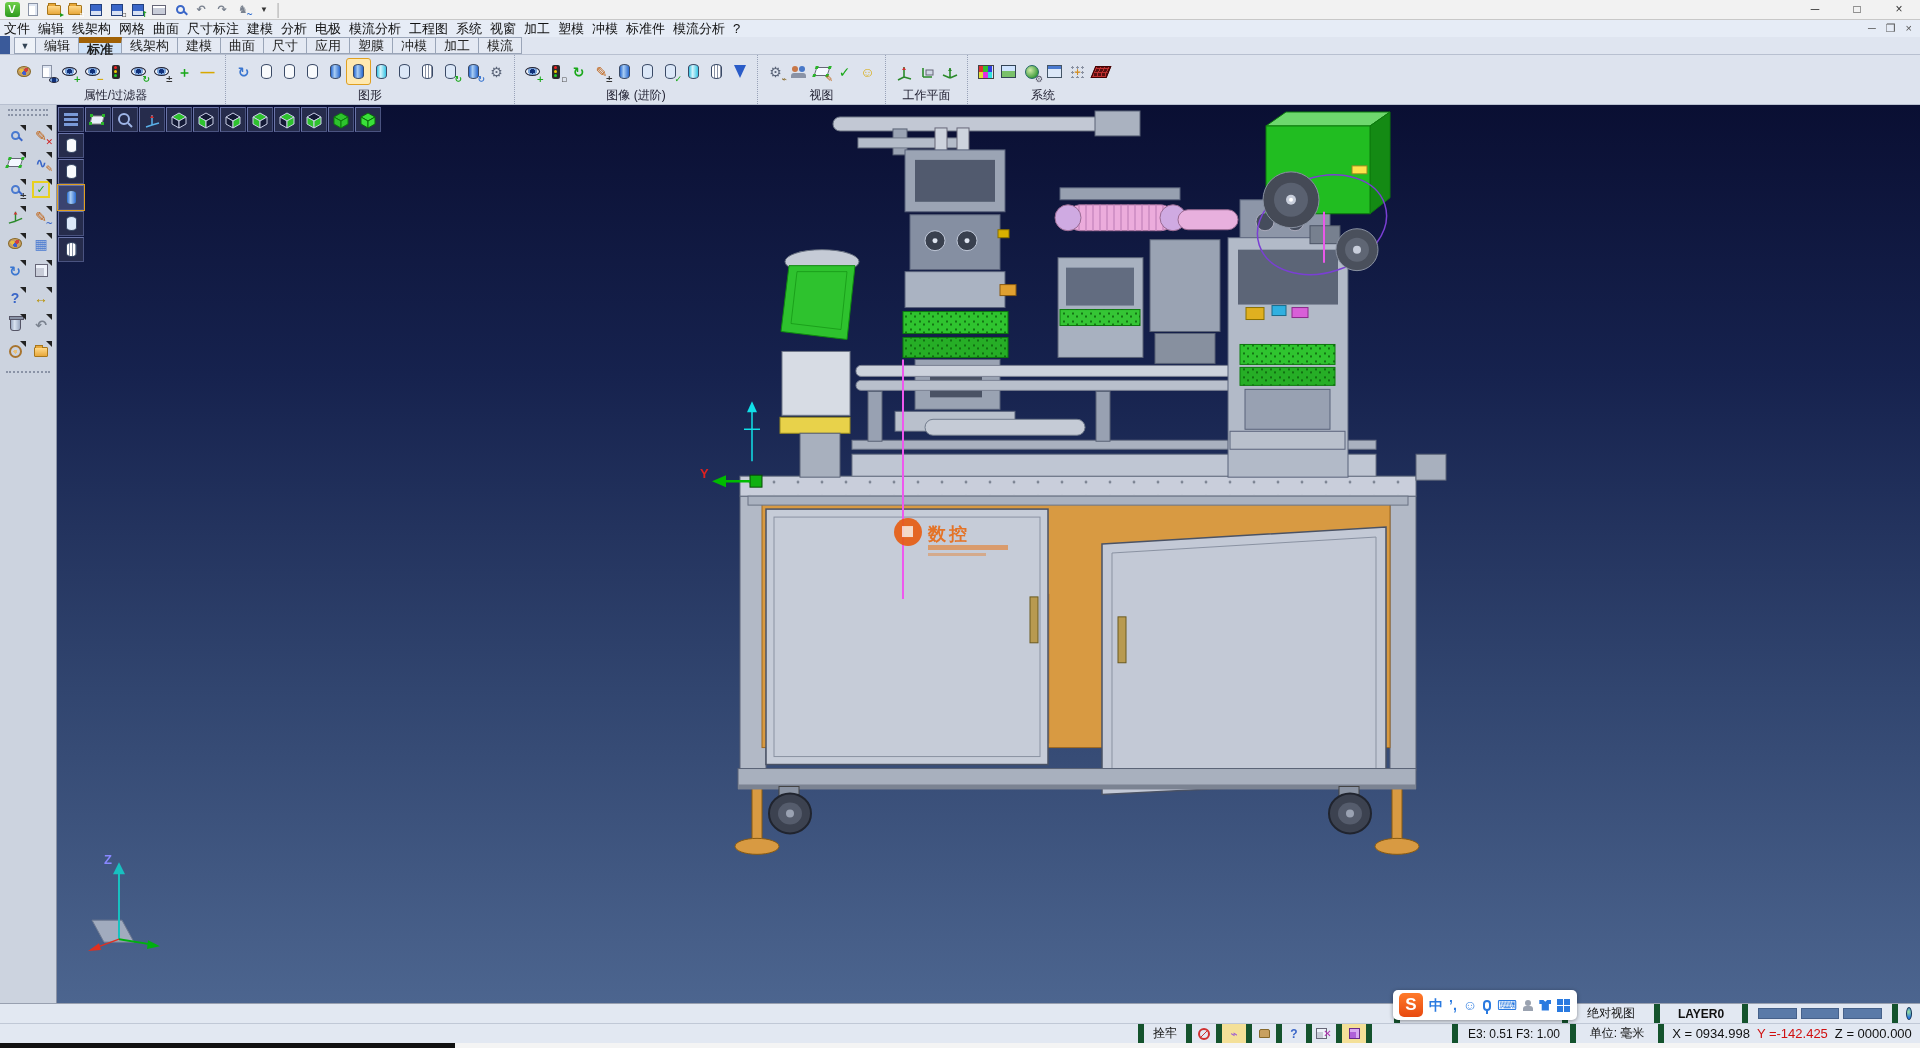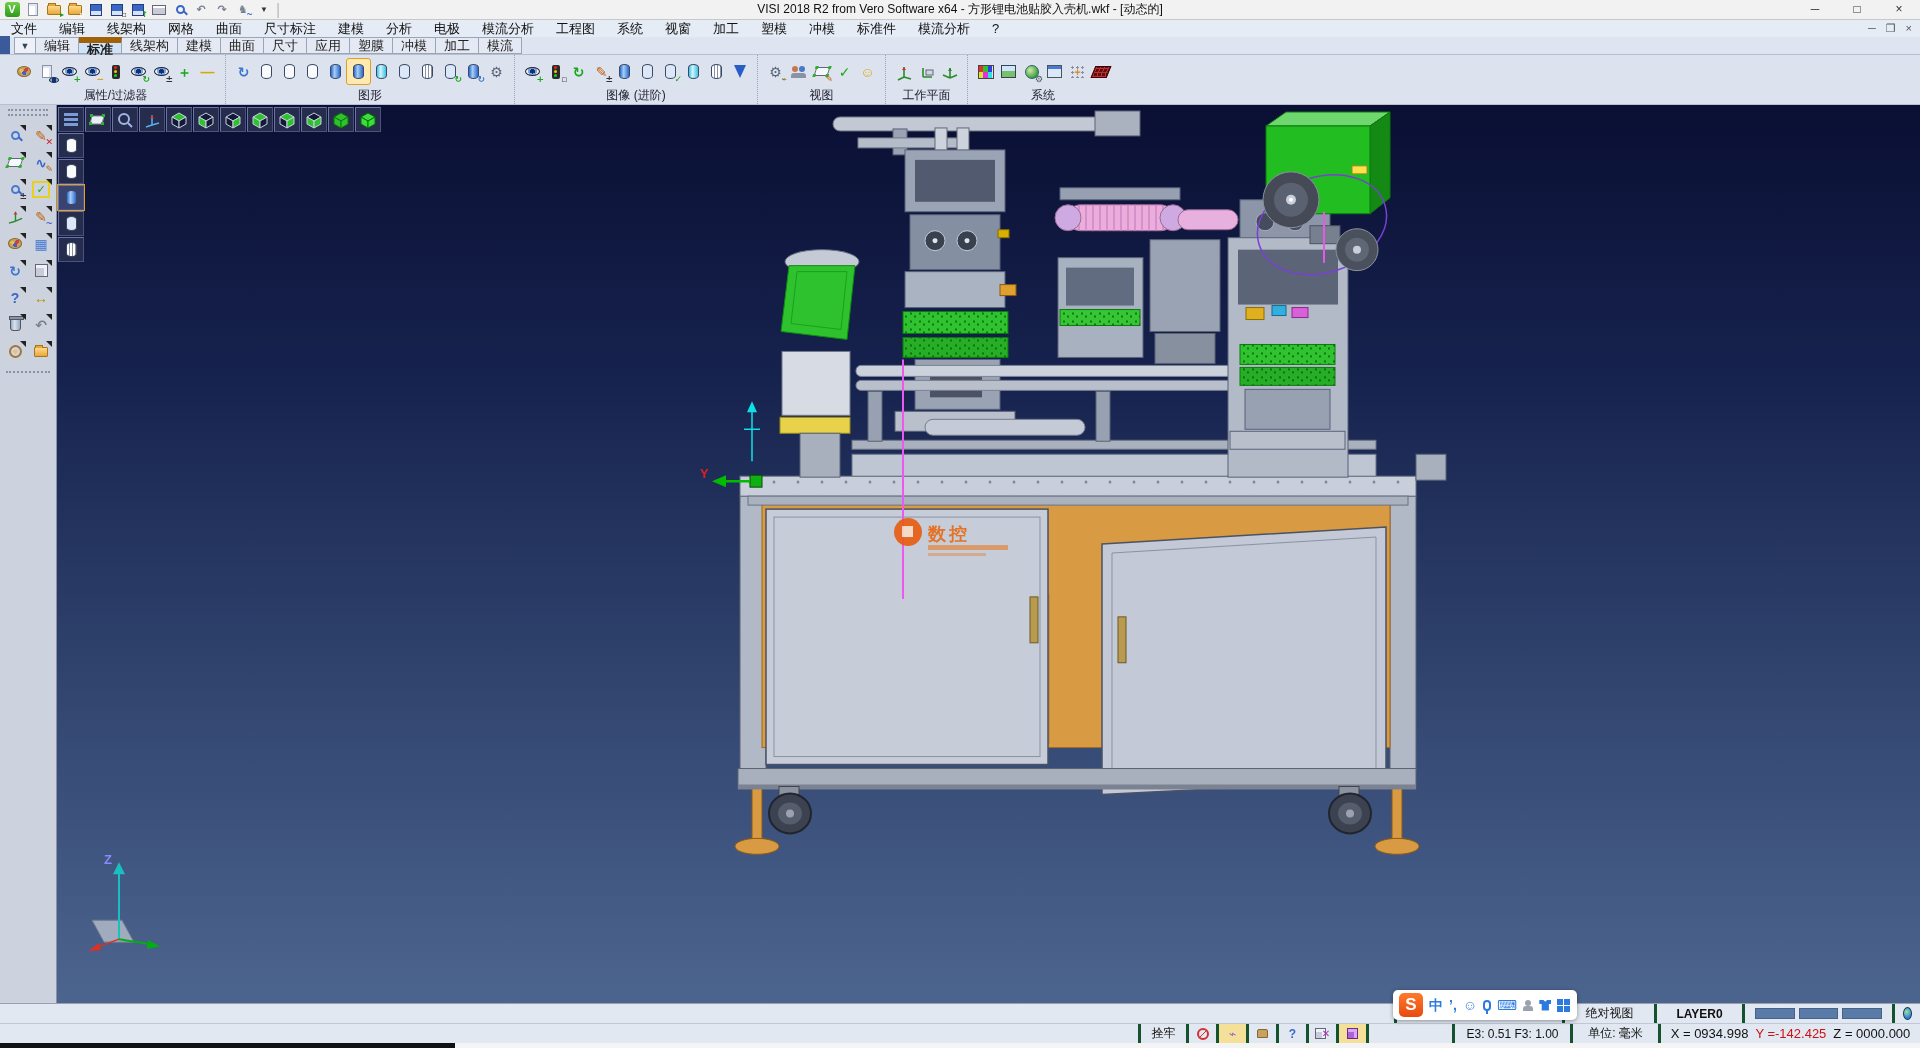--- a/index.html
+++ b/index.html
@@ -19,21 +19,21 @@
   .mag{width:9px;height:9px;border:2px solid #3a66c8;border-radius:50%;position:relative}
   .mag::after{content:"";position:absolute;width:5px;height:2px;background:#3a66c8;transform:rotate(45deg);right:-5px;bottom:-2px}
   .gray{color:#7a828f;font-weight:bold}
   .badge{position:absolute;right:-1px;bottom:-1px;font:bold 8px/8px "DejaVu Sans",sans-serif}
   .title-text{position:absolute;left:0;right:0;text-align:center;font-size:12px;color:#111;pointer-events:none}
   .wbtns{margin-left:auto;display:flex;z-index:2}
   .wbtn{width:42px;height:19px;text-align:center;font-size:12px;color:#333;line-height:19px}
 
   
   .menubar{height:17px;background:#e6ecf6;display:flex;align-items:center;font-size:13px;color:#111;flex:0 0 17px}
-  .menu-item{padding:0 11px;line-height:17px;white-space:nowrap}
+  .menu-item{padding:0 4px;line-height:17px;white-space:nowrap}
   .mdi{margin-left:auto;display:flex;gap:10px;padding-right:8px;color:#555;font-size:11px}
 
   
   .tabbar{height:18px;background:#dfe5f0;display:flex;align-items:flex-end;flex:0 0 18px;border-bottom:1px solid #b8c0d0}
   .accent-sq{width:10px;height:18px;background:#3a5a9a}
   .tab-drop{width:22px;height:17px;border:1px solid #9aa5b8;background:#eef2f8;text-align:center;font-size:9px;line-height:16px;color:#345;margin-left:4px}
   .tab{border:1px solid #9aa5b8;border-left:none;background:#e4e9f3;padding:0 8px;font-size:13px;line-height:16px;height:17px;white-space:nowrap;color:#222}
   .tab.active{background:#cfe2f8;font-weight:bold;border-top:6px solid #a16207;line-height:14px}
 
   
@@ -100,21 +100,21 @@
   .cube.g-all .f{fill:#2ec22e;stroke:#0a7a0a}
   .cube.bright .f{fill:#3ae03a;stroke:#0a6a0a}
   .ham{display:flex;flex-direction:column;gap:2px}
   .ham i{width:14px;height:3px;background:#7a9ad8;display:block}
 
   
   .statusbar{flex:0 0 39px;border-top:1px solid #98a0b0;background:#e2e8f2;display:flex;flex-direction:column;font-size:12px;color:#111;position:relative}
   .srow{display:flex;align-items:center}
   .srow1{height:20px;border-bottom:1px solid #c0c8d6}
   .srow2{height:19px}
-  .scell{border-left:3px solid #14532d;height:100%;display:flex;align-items:center;justify-content:center;padding:0 8px;white-space:nowrap}
+  .scell{border-left:6px solid #14532d;height:100%;display:flex;align-items:center;justify-content:center;padding:0 8px;white-space:nowrap}
   .sfill{flex:1;border-left:none}
   .layer{font-weight:bold}
   .bluebar{width:40px;height:11px;background:#5a7aa8;border:1px solid #46618a;margin:0 2px}
   .sicon{width:30px;flex:0 0 30px;padding:0}
   .coords{gap:7px;font-size:13px}
   .coords .red{color:#d01010}
   .globe2{width:13px;height:13px;border-radius:50%;background:radial-gradient(circle at 35% 35%,#9ae09a,#2a7ae0 75%);border:1px solid #135}
 
   
   .ime{position:absolute;left:1393px;top:-14px;width:184px;height:30px;background:#fff;border-radius:5px;box-shadow:0 1px 4px rgba(0,0,0,.4);display:flex;align-items:center;gap:6px;padding:0 6px;z-index:10}
@@ -170,21 +170,20 @@
         </span>
       <span class="qi">
           <span class="mag"></span>
         </span>
       <span class="qi gray">↶</span>
       <span class="qi gray">↷</span>
       <span class="qi gray">♞<span class="badge" style="color:#2a6ad0">~</span></span>
       <span class="qi" style="font-size:8px;color:#333">▼</span>
       <span style="color:#bbb">|</span>
     </div>
-    <div class="title-text">VISI 2018 R2 from Vero Software x64 - 方形锂电池贴胶入壳机.wkf - [动态的]</div>
     <div class="wbtns">
       <span class="wbtn">─</span>
       <span class="wbtn">□</span>
       <span class="wbtn">×</span>
     </div>
   </div>
 
   <div class="menubar">
     <span class="menu-item">文件</span>
     <span class="menu-item">编辑</span>

